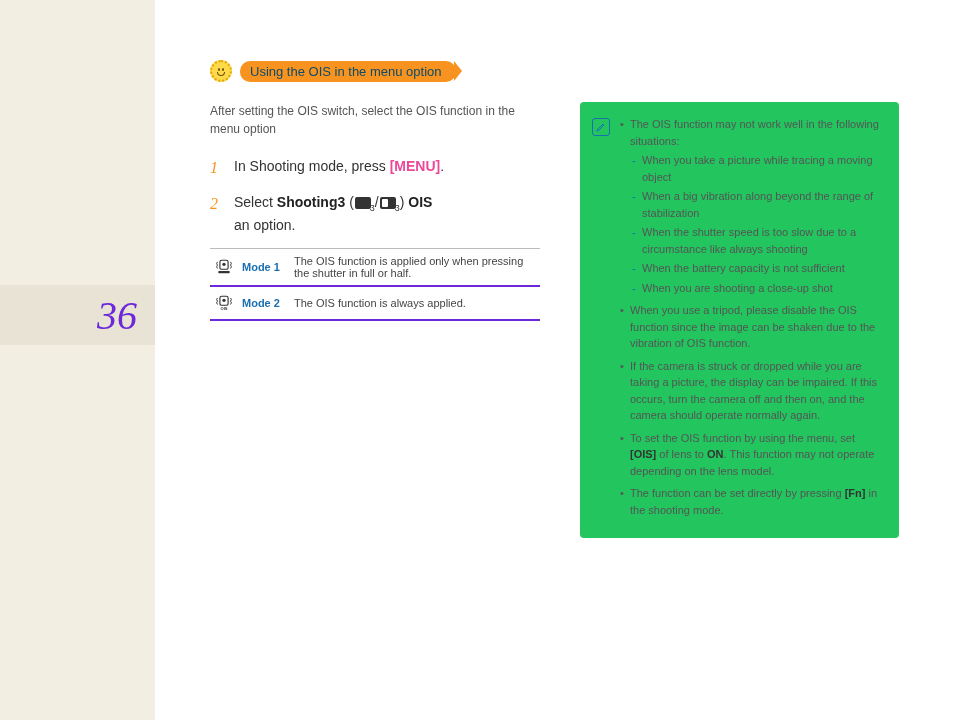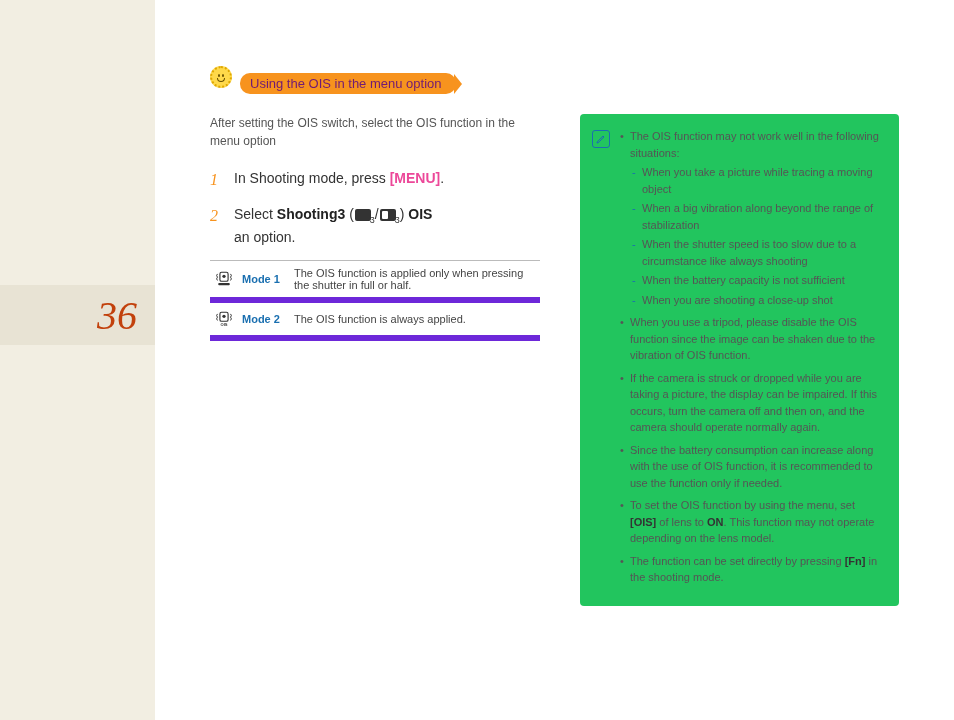--- a/index.html
+++ b/index.html
@@ -51,26 +51,25 @@
     width: 8px;
     height: 4px;
     border: 1.5px solid #6b5200;
     border-top: none;
     border-radius: 0 0 8px 8px;
     left: 5px;
     top: 10px;
   }
   .heading-pill {
     background: #f7931e;
-    color: #701a75;
+    color: #0c4a6e;
     font-size: 13px;
     padding: 3px 14px 3px 10px;
     border-radius: 10px;
     position: relative;
-    margin-top: 13px;
   }
   .heading-pill::after {
     content: "";
     position: absolute;
     right: -6px;
     top: 50%;
     transform: translateY(-50%);
     width: 0; height: 0;
     border-left: 8px solid #f7931e;
     border-top: 10px solid transparent;
@@ -141,21 +140,21 @@
     margin-left: -2px;
   }
   table.modes {
     width: 100%;
     border-collapse: collapse;
     font-size: 11px;
     color: #444;
   }
   table.modes td {
     border-top: 1px solid #bbb;
-    border-bottom: 6px solid #6d28d9;
+    border-bottom: 2px solid #6d28d9;
     padding: 6px 4px;
     vertical-align: middle;
   }
   table.modes td.iconcell {
     width: 28px;
     text-align: center;
   }
   .ois-icon {
     display: inline-block;
     width: 20px;
@@ -233,21 +232,21 @@
     background: #e8e3d4;
     display: flex;
     align-items: center;
     justify-content: flex-end;
     padding-right: 18px;
   }
   .page-number span {
     font-family: Georgia, 'Times New Roman', serif;
     font-style: italic;
     font-size: 40px;
-    color: #c2410c;
+    color: #6d28d9;
     font-weight: 300;
   }
 </style>
 </head>
 <body>
 
 <div class="page-number">
   <span>36</span>
 </div>
 
@@ -330,21 +329,20 @@
               <ul class="sub">
                 <li>When you take a picture while tracing a moving object</li>
                 <li>When a big vibration along beyond the range of stabilization</li>
                 <li>When the shutter speed is too slow due to a circumstance like always shooting</li>
                 <li>When the battery capacity is not sufficient</li>
                 <li>When you are shooting a close-up shot</li>
               </ul>
             </li>
             <li>When you use a tripod, please disable the OIS function since the image can be shaken due to the vibration of OIS function.</li>
             <li>If the camera is struck or dropped while you are taking a picture, the display can be impaired. If this occurs, turn the camera off and then on, and the camera should operate normally again.</li>
-            <li>Since the battery consumption can increase along with the use of OIS function, it is recommended to use the function only if needed.</li>
             <li>
               <span>To set the OIS function by using the menu, set </span><span class="kw">[OIS]</span><span> of lens to </span><span class="kw">ON</span><span>. This function may not operate depending on the lens model.</span>
             </li>
             <li>
               <span>The function can be set directly by pressing </span><span class="kw">[Fn]</span><span> in the shooting mode.</span>
             </li>
           </ul>
         </div>
       </div>
     </div>

